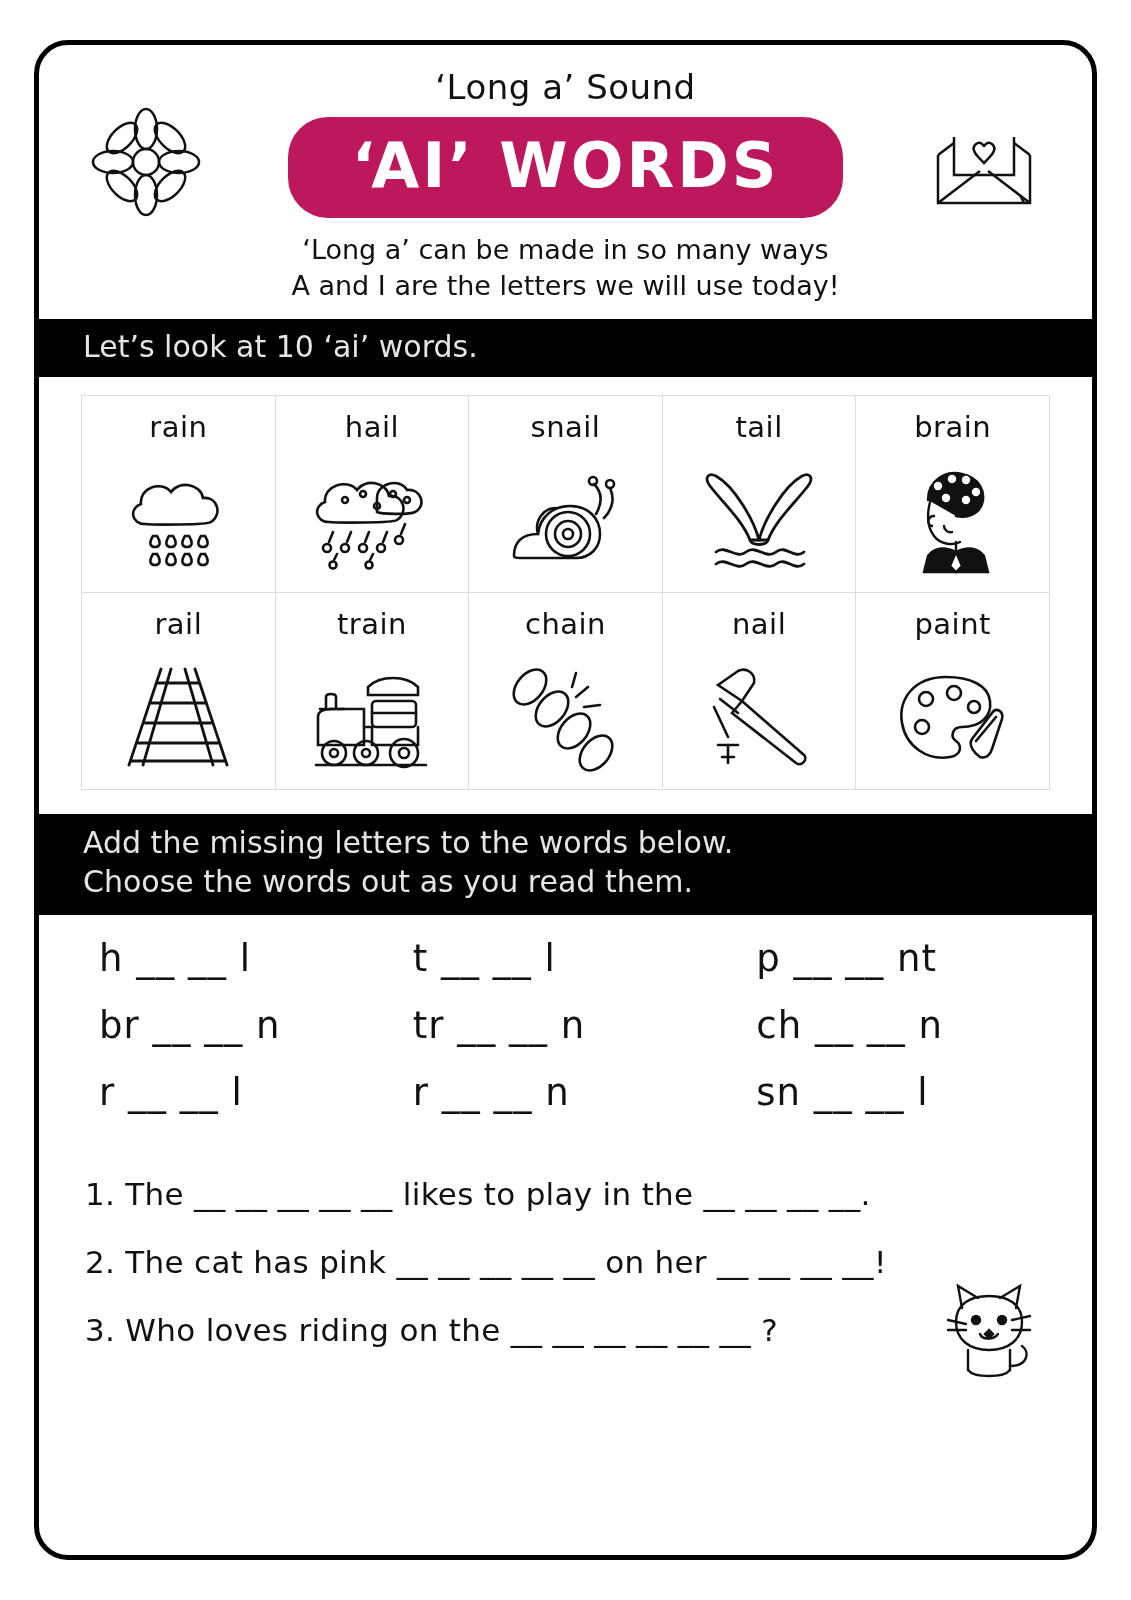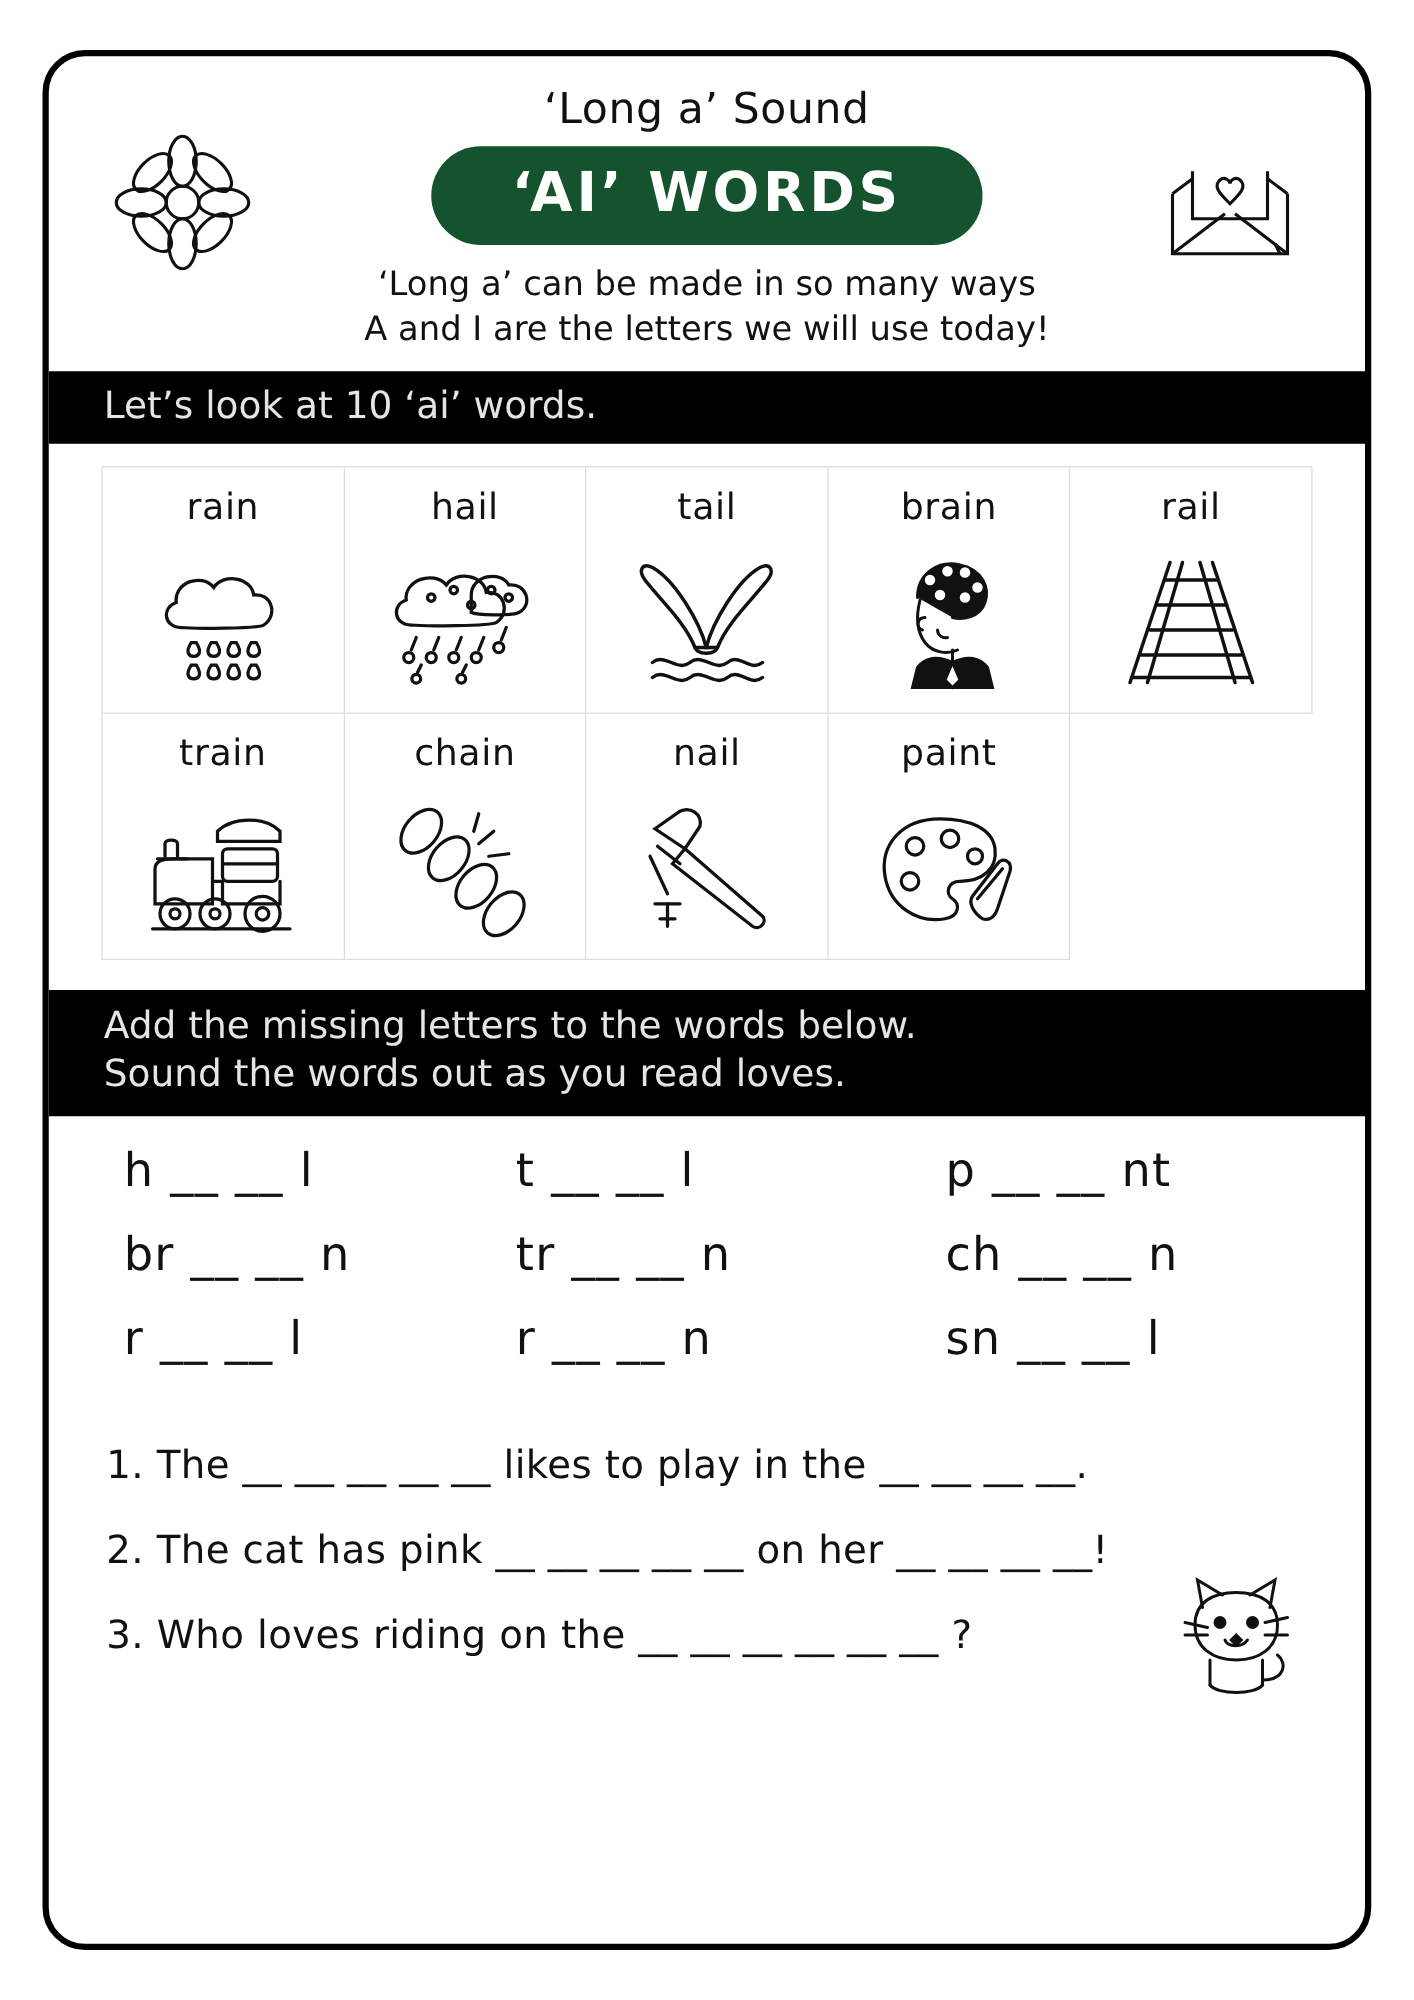--- a/index.html
+++ b/index.html
@@ -43,25 +43,25 @@
   }
   .header-sub-top {
     font-size: 34px;
     letter-spacing: .5px;
     color: #111;
     margin-bottom: 10px;
     font-family: "DejaVu Sans", sans-serif;
   }
   .title-pill {
     display: inline-block;
-    background: #14532d;
+    background: #be185d;
     color: #fff;
     border-radius: 40px;
     padding: 12px 64px 16px 64px;
-    font-size: 44px;
+    font-size: 62px;
     font-weight: bold;
     letter-spacing: 3px;
   }
   .header-lines {
     margin-top: 14px;
     font-size: 27px;
     line-height: 1.35;
     color: #111;
   }
 
@@ -241,20 +241,36 @@
               <path d="M98 60 l-4 10"></path>
                 <circle cx="92" cy="76" r="4"></circle>
               <path d="M30 90 l-3 6"></path>
                 <circle cx="26" cy="101" r="3.5"></circle>
               <path d="M66 90 l-3 6"></path>
                 <circle cx="62" cy="101" r="3.5"></circle>
             </svg>
           </div>
         </div>
 
+        <div class="cell">
+          <div class="cell-word">snail</div>
+          <div class="cell-art">
+            <svg width="130" height="112" viewBox="0 0 130 112" fill="none" stroke="#111" stroke-width="2.6" stroke-linecap="round">
+              <path d="M14 92 C14 78 22 70 38 70 C40 52 54 42 70 42 C88 42 100 54 100 70 C100 84 90 94 76 94 L20 94 C16 94 14 93 14 92 Z"></path>
+              <circle cx="68" cy="70" r="22"></circle>
+              <circle cx="68" cy="70" r="13"></circle>
+              <circle cx="68" cy="70" r="5"></circle>
+              <path d="M38 70 C34 56 44 44 56 44"></path>
+              <path d="M96 50 C104 36 100 26 94 20"></path>
+              <path d="M104 54 C114 44 114 32 110 24"></path>
+              <circle cx="93" cy="17" r="4"></circle>
+              <circle cx="110" cy="20" r="4"></circle>
+            </svg>
+          </div>
+        </div>
 
         <div class="cell">
           <div class="cell-word">tail</div>
           <div class="cell-art">
             <svg width="130" height="112" viewBox="0 0 130 112" fill="none" stroke="#111" stroke-width="2.8" stroke-linecap="round">
               <path d="M65 76 C60 56 40 22 22 12 C14 8 10 14 16 22 C30 40 48 56 56 76 Z"></path>
               <path d="M65 76 C70 56 90 22 108 12 C116 8 120 14 114 22 C100 40 82 56 74 76 Z"></path>
               <path d="M56 76 C58 82 72 82 74 76"></path>
               <path d="M22 88 c10 -8 20 8 30 0 s20 8 30 0 s18 8 28 0"></path>
               <path d="M22 100 c10 -8 20 8 30 0 s20 8 30 0 s18 8 28 0"></path>
@@ -365,21 +381,21 @@
               <path d="M88 80 L108 56"></path>
             </svg>
           </div>
         </div>
 
       </div>
     </div>
 
     <div class="bar two-line">
       <div>Add the missing letters to the words below.</div>
-      <div>Sound the words out as you read loves.</div>
+      <div>Choose the words out as you read them.</div>
     </div>
 
     <div class="blanks">
       <div class="blank-row">
         <div class="blank-item">h __ __ l</div>
         <div class="blank-item">t __ __ l</div>
         <div class="blank-item">p __ __ nt</div>
       </div>
       <div class="blank-row">
         <div class="blank-item">br __ __ n</div>

